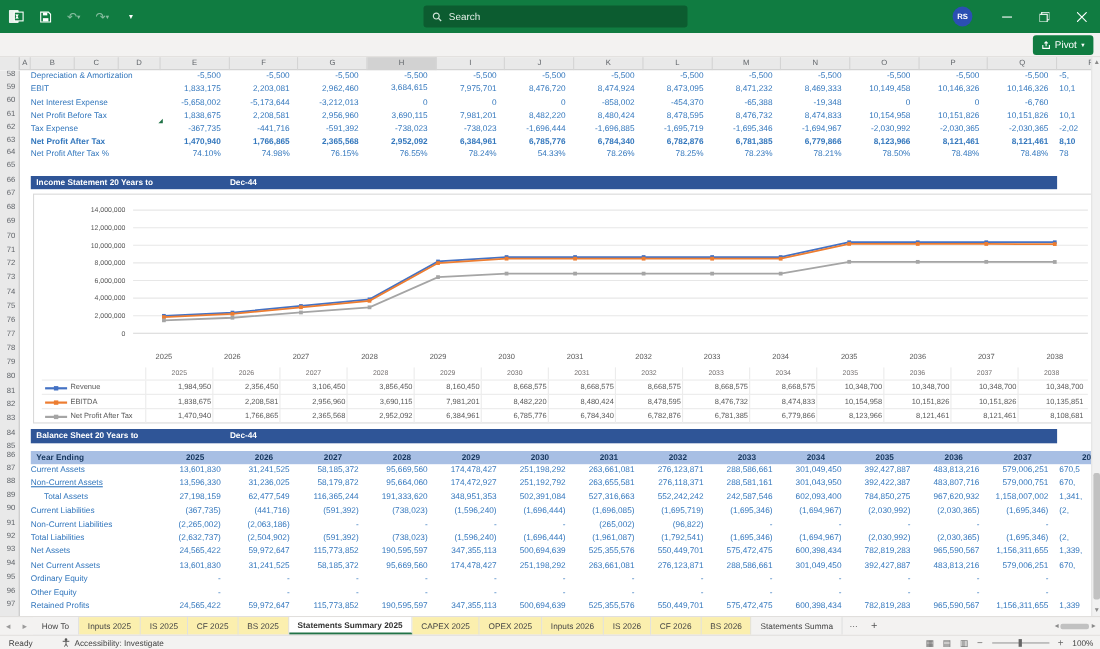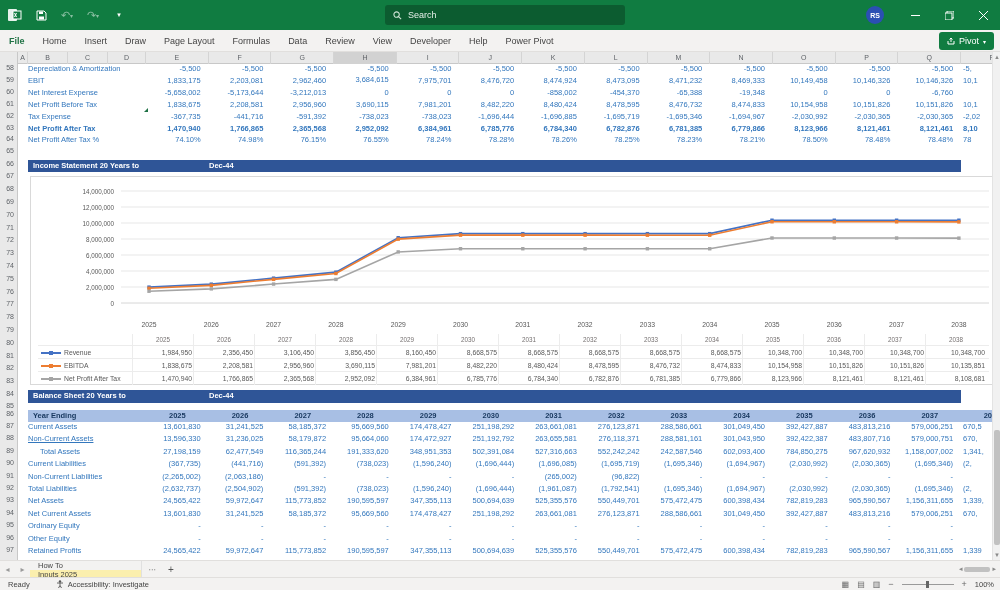--- a/index.html
+++ b/index.html
@@ -126,34 +126,20 @@
         </div>
       <div class="winbtn">
           <svg width="9" height="9" viewBox="0 0 9 9">
             <path d="M0 0l9 9M9 0l-9 9" stroke="#fff"></path>
           </svg>
         </div>
     </div>
   </div>
 
   <div id="ribbon">
-    <div id="ribbon-tabs" style="display: flex;">
-        <div class="rtab file">File</div>
-        <div class="rtab">Home</div>
-        <div class="rtab">Insert</div>
-        <div class="rtab">Draw</div>
-        <div class="rtab">Page Layout</div>
-        <div class="rtab">Formulas</div>
-        <div class="rtab">Data</div>
-        <div class="rtab">Review</div>
-        <div class="rtab">View</div>
-        <div class="rtab">Developer</div>
-        <div class="rtab">Help</div>
-        <div class="rtab">Power Pivot</div>
-      </div>
     <div id="sharebtn">
       <svg width="8" height="8" viewBox="0 0 8 8">
           <path d="M4 5V1M2.5 2.5L4 1l1.5 1.5" fill="none" stroke="#fff"></path>
           <path d="M1 4v3h6V4" fill="none" stroke="#fff"></path>
         </svg>
       <span>Pivot</span>
       <span style="font-size:6px;">▾</span>
     </div>
   </div>
 
@@ -506,21 +492,21 @@
         <div class="gcell gbold" style="left: 773px; top: 59.5px; width: 62.7px; height: 11.9px;">8,123,966</div>
         <div class="gcell gbold" style="left: 835.7px; top: 59.5px; width: 62.7px; height: 11.9px;">8,121,461</div>
         <div class="gcell gbold" style="left: 898.4px; top: 59.5px; width: 62.7px; height: 11.9px;">8,121,461</div>
         <div class="gpartial gbold" style="left: 961px; top: 59.5px; width: 31px; height: 11.9px;">8,10</div>
         <div class="glabel" style="left: 28px; top: 71.4px; width: 117px; height: 11.9px;">Net Profit After Tax %</div>
         <div class="gcell" style="left: 146px; top: 71.4px; width: 62.7px; height: 11.9px;">74.10%</div>
         <div class="gcell" style="left: 208.7px; top: 71.4px; width: 62.7px; height: 11.9px;">74.98%</div>
         <div class="gcell" style="left: 271.4px; top: 71.4px; width: 62.7px; height: 11.9px;">76.15%</div>
         <div class="gcell" style="left: 334.1px; top: 71.4px; width: 62.7px; height: 11.9px;">76.55%</div>
         <div class="gcell" style="left: 396.8px; top: 71.4px; width: 62.7px; height: 11.9px;">78.24%</div>
-        <div class="gcell" style="left: 459.5px; top: 71.4px; width: 62.7px; height: 11.9px;">78.28%</div>
+        <div class="gcell" style="left: 459.5px; top: 71.4px; width: 62.7px; height: 11.9px;">54.33%</div>
         <div class="gcell" style="left: 522.2px; top: 71.4px; width: 62.7px; height: 11.9px;">78.26%</div>
         <div class="gcell" style="left: 584.9px; top: 71.4px; width: 62.7px; height: 11.9px;">78.25%</div>
         <div class="gcell" style="left: 647.6px; top: 71.4px; width: 62.7px; height: 11.9px;">78.23%</div>
         <div class="gcell" style="left: 710.3px; top: 71.4px; width: 62.7px; height: 11.9px;">78.21%</div>
         <div class="gcell" style="left: 773px; top: 71.4px; width: 62.7px; height: 11.9px;">78.50%</div>
         <div class="gcell" style="left: 835.7px; top: 71.4px; width: 62.7px; height: 11.9px;">78.48%</div>
         <div class="gcell" style="left: 898.4px; top: 71.4px; width: 62.7px; height: 11.9px;">78.48%</div>
         <div class="gpartial" style="left: 961px; top: 71.4px; width: 31px; height: 11.9px;">78</div>
       </div>
     <div id="bs-rows">
@@ -691,21 +677,21 @@
 
   <div id="vscroll">
     <div class="varrow" style="top:0;">▲</div>
     <div id="vthumb" style="top:378px;height:115px;"></div>
     <div class="varrow" style="bottom:0;">▼</div>
   </div>
 
   <div id="tabbar">
     <div class="tabnav">◂</div>
     <div class="tabnav">▸</div>
-    <div id="tabs-container" style="display:flex;align-items:stretch;flex-direction:column;">
+    <div id="tabs-container" style="display:flex;align-items:stretch;">
         <div class="stab plain">How To</div>
         <div class="stab yellow">Inputs 2025</div>
         <div class="stab yellow">IS 2025</div>
         <div class="stab yellow">CF 2025</div>
         <div class="stab yellow">BS 2025</div>
         <div class="stab active">Statements Summary 2025</div>
         <div class="stab yellow">CAPEX 2025</div>
         <div class="stab yellow">OPEX 2025</div>
         <div class="stab yellow">Inputs 2026</div>
         <div class="stab yellow">IS 2026</div>

